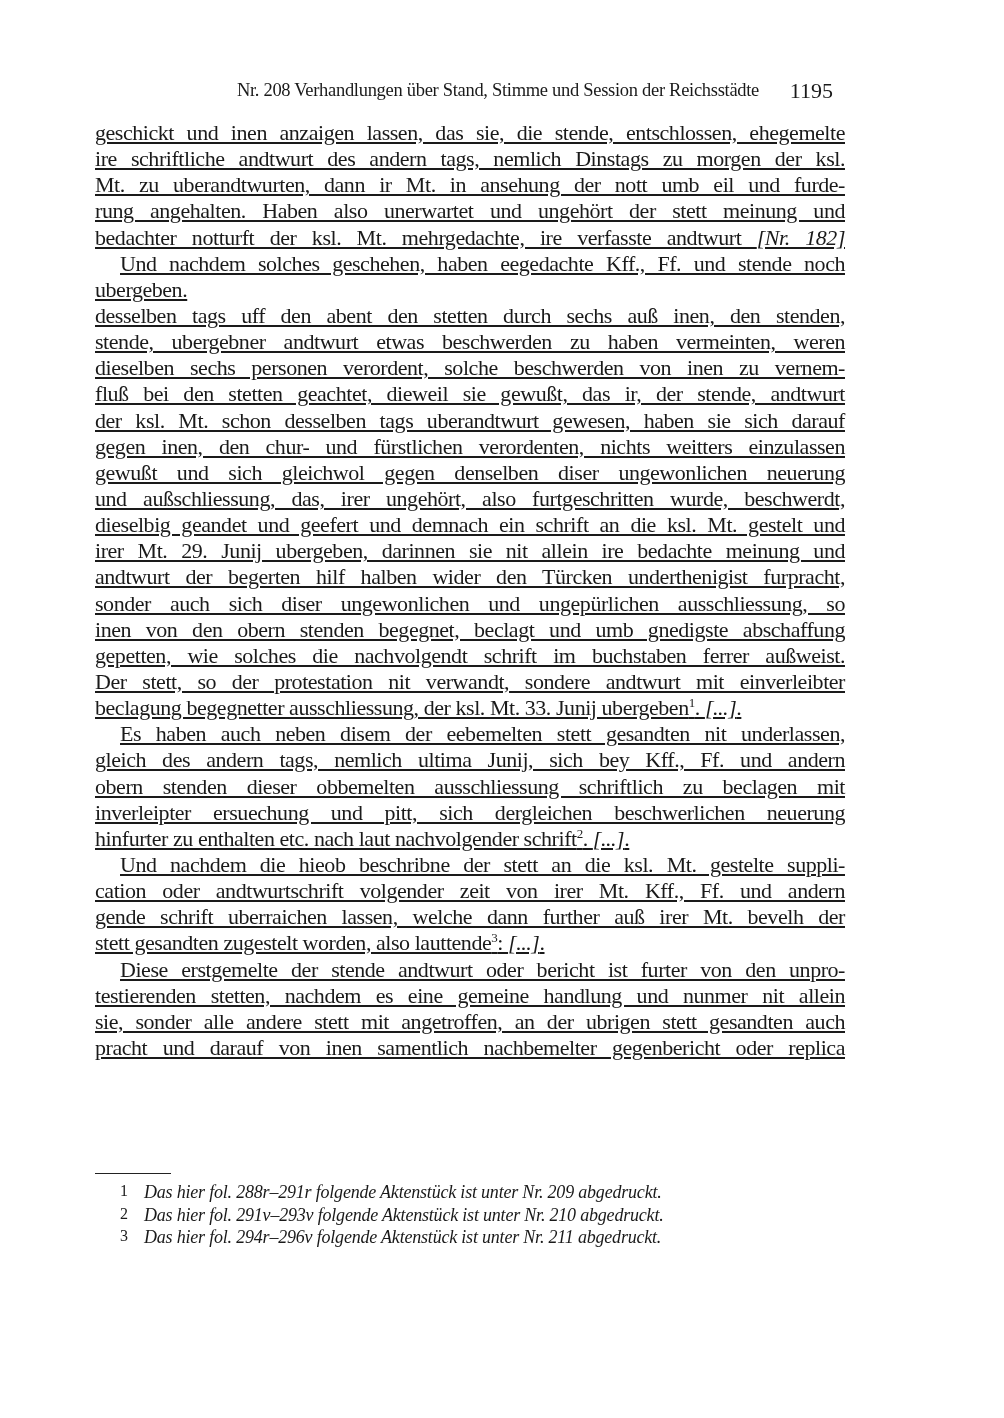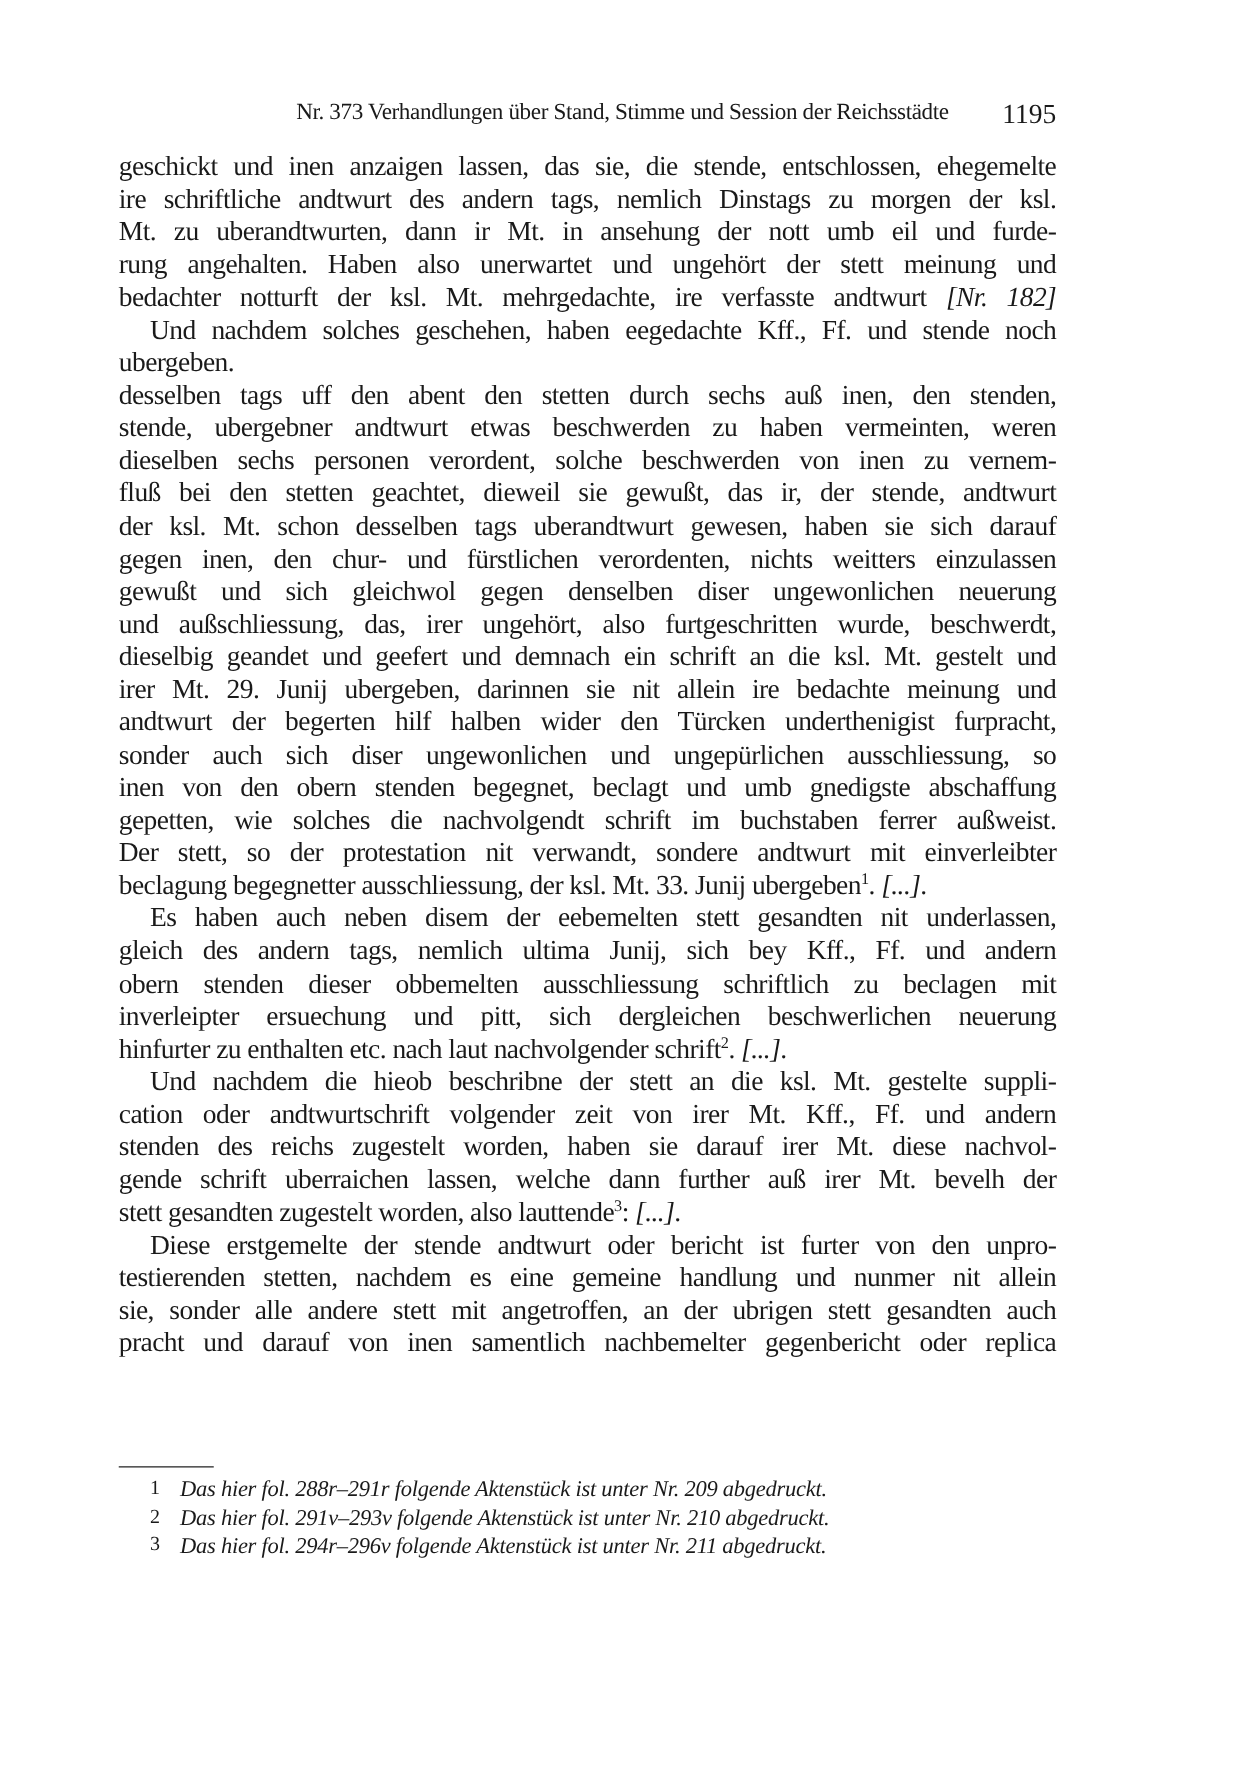--- a/index.html
+++ b/index.html
@@ -1,39 +1,39 @@
 <!DOCTYPE html>
 <html><head>
 <meta charset="utf-8">
 <style>
   html, body { margin: 0; padding: 0; background: #ffffff; }
   body { width: 1004px; height: 1418px; position: relative; overflow: hidden;
          font-family: "Liberation Serif", "DejaVu Serif", serif; color: #1a1a1a; }
   .header { position: absolute; top: 80px; left: 95px; width: 750px; height: 26px;
             font-size: 18.5px; }
   .header .title { position: absolute; right: 86px; top: 0; letter-spacing: -0.3px; }
-  .header .pageno { position: absolute; right: 0; top: -2px; font-size: 22px; }
+  .header .pageno { position: absolute; right: 12px; top: -2px; font-size: 22px; }
   .body { position: absolute; top: 120px; left: 95px; width: 750px; }
   .line { height: 26.15px; line-height: 26.15px; font-size: 22px; white-space: nowrap;
-          text-align: justify; text-align-last: justify; letter-spacing: -0.45px; }
+          text-align: justify; text-align-last: justify; letter-spacing: -0.45px; text-decoration: underline; }
   .line.last { text-align-last: left; }
   .line.indent { padding-left: 25px; }
   .it { font-style: italic; }
   sup { font-size: 13px; line-height: 0; vertical-align: 8px; }
   .rule { position: absolute; top: 1173px; left: 95px; width: 76px; height: 1px; background: #222; }
   .footnotes { position: absolute; top: 1180px; left: 120px; width: 700px; }
   .fn { height: 22.5px; line-height: 22.5px; font-size: 18px; white-space: nowrap; letter-spacing: -0.2px; }
   .fn .num { display: inline-block; width: 24px; font-size: 16px; vertical-align: 2px; }
   .fn .txt { font-style: italic; }
 </style>
 </head>
 <body>
 
 <div class="header">
-  <span class="title">Nr. 373 Verhandlungen über Stand, Stimme und Session der Reichsstädte</span>
+  <span class="title">Nr. 208 Verhandlungen über Stand, Stimme und Session der Reichsstädte</span>
   <span class="pageno">1195</span>
 </div>
 
 <div class="body" id="body">
     <div class="line"><span>geschickt und inen anzaigen lassen, das sie, die stende, entschlossen, ehegemelte</span></div>
     <div class="line"><span>ire schriftliche andtwurt des andern tags, nemlich Dinstags zu morgen der ksl.</span></div>
     <div class="line"><span>Mt. zu uberandtwurten, dann ir Mt. in ansehung der nott umb eil und furde-</span></div>
     <div class="line"><span>rung angehalten. Haben also unerwartet und ungehört der stett meinung und</span></div>
     <div class="line"><span>bedachter notturft der ksl. Mt. mehrgedachte, ire verfasste andtwurt </span><span class="it">[Nr. 182]</span></div>
     <div class="line indent"><span>Und nachdem solches geschehen, haben eegedachte Kff., Ff. und stende noch</span></div>
@@ -54,21 +54,20 @@
     <div class="line"><span>gepetten, wie solches die nachvolgendt schrift im buchstaben ferrer außweist.</span></div>
     <div class="line"><span>Der stett, so der protestation nit verwandt, sondere andtwurt mit einverleibter</span></div>
     <div class="line last"><span>beclagung begegnetter ausschliessung, der ksl. Mt. 33. Junij ubergeben</span><sup>1</sup><span style="white-space: pre;">. </span><span class="it">[...]</span><span>.</span></div>
     <div class="line indent"><span>Es haben auch neben disem der eebemelten stett gesandten nit underlassen,</span></div>
     <div class="line"><span>gleich des andern tags, nemlich ultima Junij, sich bey Kff., Ff. und andern</span></div>
     <div class="line"><span>obern stenden dieser obbemelten ausschliessung schriftlich zu beclagen mit</span></div>
     <div class="line"><span>inverleipter ersuechung und pitt, sich dergleichen beschwerlichen neuerung</span></div>
     <div class="line last"><span>hinfurter zu enthalten etc. nach laut nachvolgender schrift</span><sup>2</sup><span style="white-space: pre;">. </span><span class="it">[...]</span><span>.</span></div>
     <div class="line indent"><span>Und nachdem die hieob beschribne der stett an die ksl. Mt. gestelte suppli-</span></div>
     <div class="line"><span>cation oder andtwurtschrift volgender zeit von irer Mt. Kff., Ff. und andern</span></div>
-    <div class="line"><span>stenden des reichs zugestelt worden, haben sie darauf irer Mt. diese nachvol-</span></div>
     <div class="line"><span>gende schrift uberraichen lassen, welche dann further auß irer Mt. bevelh der</span></div>
     <div class="line last"><span>stett gesandten zugestelt worden, also lauttende</span><sup>3</sup><span style="white-space: pre;">: </span><span class="it">[...]</span><span>.</span></div>
     <div class="line indent"><span>Diese erstgemelte der stende andtwurt oder bericht ist furter von den unpro-</span></div>
     <div class="line"><span>testierenden stetten, nachdem es eine gemeine handlung und nunmer nit allein</span></div>
     <div class="line"><span>sie, sonder alle andere stett mit angetroffen, an der ubrigen stett gesandten auch</span></div>
     <div class="line"><span>pracht und darauf von inen samentlich nachbemelter gegenbericht oder replica</span></div>
   </div>
 
 <div class="rule"></div>
 

